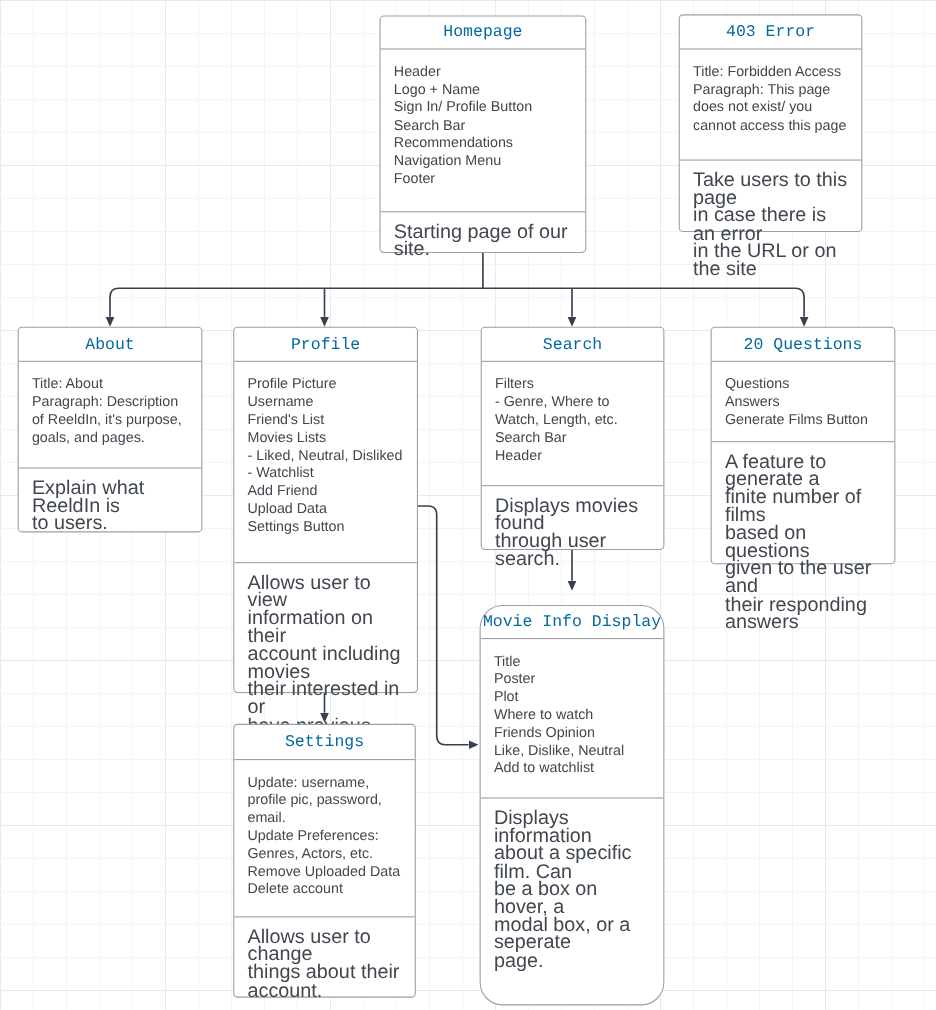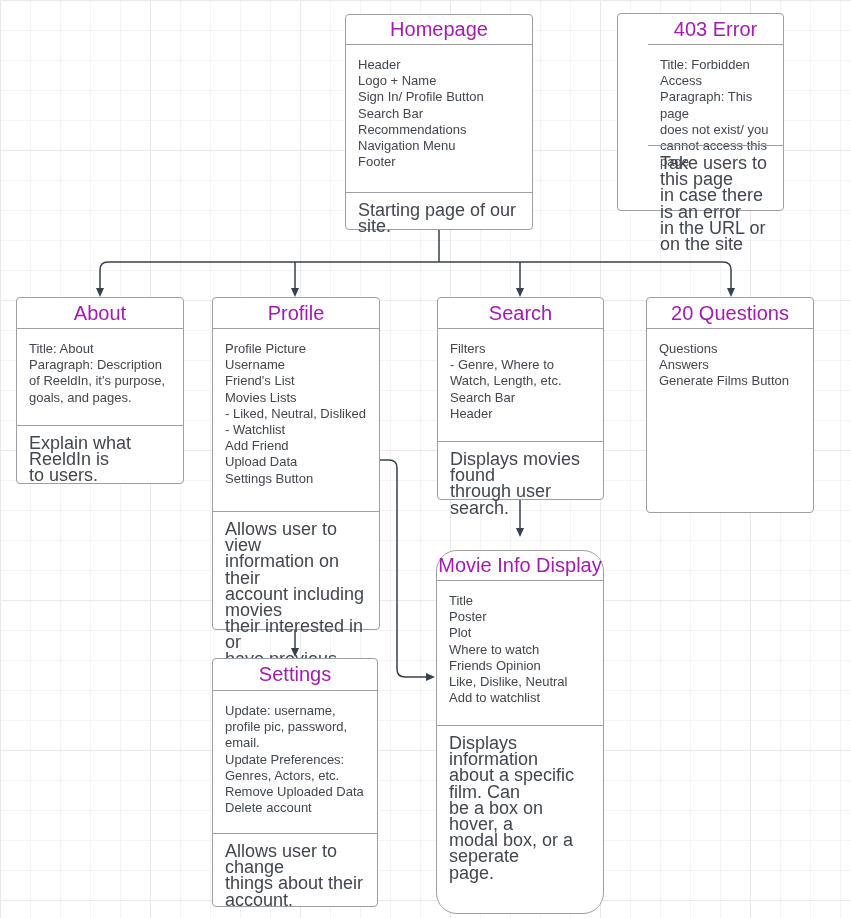--- a/index.html
+++ b/index.html
@@ -27,22 +27,23 @@
     border-radius:4px;
     box-sizing:border-box;
     display:flex;
     flex-direction:column;
     color:#41474f;
   }
   .node-title{
     flex:0 0 auto;
     border-bottom:1px solid #9aa0a6;
     display:flex;align-items:center;justify-content:center;
-    font-size:20px;
-    color:#a21caf;
+    font-size:15px;
+    color:#0369a1;
+    font-family:Liberation Mono, monospace;
   }
   .node-body{
     flex:0 0 auto;
     box-sizing:border-box;
     padding:12px 11px 4px 12px;
     font-size:13px;
     line-height:16.2px;
     white-space:pre-line;
   }
   .node-footer{
@@ -50,21 +51,21 @@
     border-top:1px solid #9aa0a6;
     box-sizing:border-box;
     padding:9px 11px 4px 12px;
     font-size:18px;
     line-height:16.2px;
     white-space:pre-line;
   }
   
   #n-homepage {left:345px;top:14px; width:188px;height:216px;}
   #n-homepage .node-title{height:29px;}  #n-homepage .node-body{height:147px;}
-  #n-error403 {left:617px;top:13px; width:167px;height:198px;padding-left:30px;}
+  #n-error403 {left:617px;top:13px; width:167px;height:198px;}
   #n-error403 .node-title{height:30px;}  #n-error403 .node-body{height:100px;}
   #n-about    {left:16px; top:297px;width:168px;height:187px;}
   #n-about    .node-title{height:30px;}  #n-about    .node-body{height:96px;}
   #n-profile  {left:212px;top:297px;width:168px;height:333px;}
   #n-profile  .node-title{height:30px;}  #n-profile  .node-body{height:182px;}
   #n-search   {left:437px;top:297px;width:167px;height:203px;}
   #n-search   .node-title{height:30px;}  #n-search   .node-body{height:112px;}
   #n-questions{left:646px;top:297px;width:168px;height:216px;}
   #n-questions .node-title{height:30px;} #n-questions .node-body{height:72px;}
   #n-movie    {left:436px;top:550px;width:168px;height:364px;border-radius:21px;}
@@ -156,20 +157,25 @@
 Header</div>
     <div class="node-footer">Displays movies found
 through user search.</div>
   </div>
 
   <div class="node" id="n-questions">
     <div class="node-title">20 Questions</div>
     <div class="node-body">Questions
 Answers
 Generate Films Button</div>
+    <div class="node-footer">A feature to generate a
+finite number of films
+based on questions
+given to the user and
+their responding answers</div>
   </div>
 
   <div class="node" id="n-movie">
     <div class="node-title">Movie Info Display</div>
     <div class="node-body">Title
 Poster
 Plot
 Where to watch
 Friends Opinion
 Like, Dislike, Neutral

